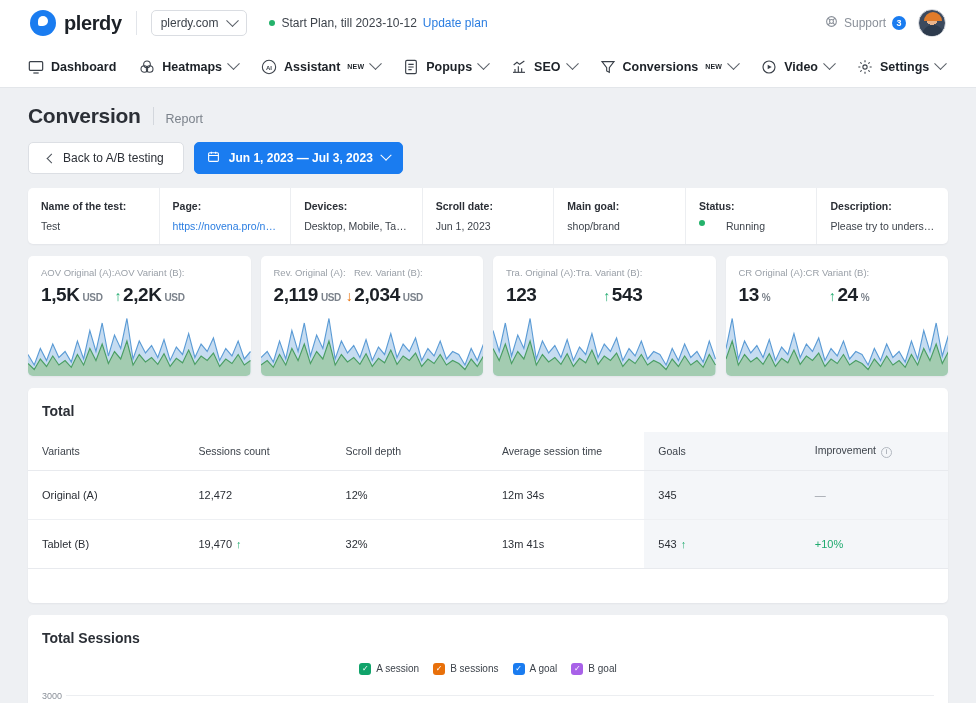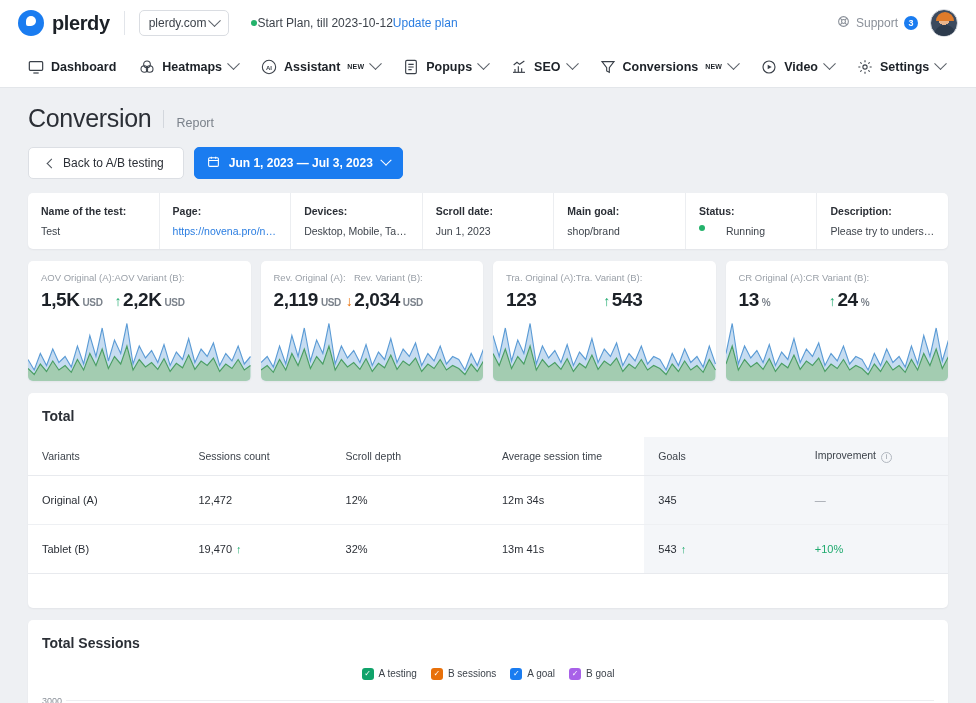--- a/index.html
+++ b/index.html
@@ -9,42 +9,42 @@
     background: #eef0f3;
     font-family: "Liberation Sans", sans-serif;
     color: #2b2f36;
     -webkit-font-smoothing: antialiased;
   }
 
   
   .topbar {
     height: 46px; background: #fff;
     display: flex; align-items: center;
-    padding: 0 18px;
+    padding: 0 30px;
   }
   .logo-wrap { display: flex; align-items: center; gap: 8px; }
   .logo-mark {
     width: 26px; height: 26px; border-radius: 50%;
     background: #1a7cf0; position: relative; flex: none;
   }
   .logo-mark::after {
     content: ""; position: absolute; left: 8px; top: 6px;
     width: 10px; height: 10px; border-radius: 50% 50% 50% 2px;
     background: #fff;
   }
   .logo-text { font-size: 20px; font-weight: bold; letter-spacing: -0.4px; color: #1c2127; }
   .vsep { width: 1px; height: 24px; background: #e2e5ea; margin: 0 14px; }
   .domain-select {
-    display: flex; align-items: center; gap: 4px;
+    display: flex; align-items: center; gap: 10px;
     border: 1px solid #dadde2; border-radius: 5px;
     padding: 5px 9px; font-size: 12px; color: #3d434b;
     cursor: pointer; background: #fff;
   }
   .plan-info {
-    display: flex; align-items: center; 
+    display: flex; align-items: center; gap: 6px;
     margin-left: 22px; font-size: 12px; color: #3d434b;
   }
   .dot-green { width: 6px; height: 6px; border-radius: 50%; background: #24b26b; flex:none; }
   .link-blue { color: #2a7de1; cursor: pointer; }
   .topbar-right { margin-left: auto; display: flex; align-items: center; gap: 12px; }
   .support {
     display: flex; align-items: center; gap: 6px;
     font-size: 12px; color: #8a9099; cursor: pointer;
   }
   .badge-count {
@@ -78,21 +78,21 @@
   }
   .nav-ico { width: 16px; height: 16px; flex: none; color:#3a4049; }
   .nav-ico svg { display:block; }
   .sup-new { font-size: 7px; font-weight: bold; vertical-align: super; letter-spacing: .2px; }
   .chev { width:9px; height:9px; border-right:1.6px solid #5a6068; border-bottom:1.6px solid #5a6068;
           transform: rotate(45deg) translate(-2px,-2px); flex:none; }
 
   
   .page { padding: 16px 28px 0 28px; }
   .page-head { display: flex; align-items: baseline; gap: 12px; }
-  .page-title { font-size: 25px; font-weight: normal; letter-spacing: -0.3px; }
+  .page-title { font-size: 21px; font-weight: bold; letter-spacing: -0.3px; }
   .page-sub-sep { width: 1px; height: 18px; background: #d3d7dd; align-self: center; }
   .page-sub { font-size: 12.5px; color: #7b828b; }
 
   .toolbar { display: flex; gap: 10px; margin-top: 14px; }
   .btn-back {
     display: flex; align-items: center; gap: 8px;
     background: #fff; border: 1px solid #dcdfe4; border-radius: 5px;
     padding: 7px 19px; font-size: 12px; color: #2b2f36; cursor: pointer;
   }
   .chev-left { width:7px; height:7px; border-left:1.6px solid #4a5059; border-bottom:1.6px solid #4a5059;
@@ -477,21 +477,21 @@
         </tbody>
     </table>
     <div class="table-pad"></div>
   </div>
 
   <div class="sessions-panel">
     <div class="panel-title">Total Sessions</div>
     <div class="legend" id="legend-root">
         <div class="legend-item">
           <span class="lg-box" style="background: rgb(16, 163, 106);">✓</span>
-          <span>A testing</span>
+          <span>A session</span>
         </div>
         <div class="legend-item">
           <span class="lg-box" style="background: rgb(232, 112, 10);">✓</span>
           <span>B sessions</span>
         </div>
         <div class="legend-item">
           <span class="lg-box" style="background: rgb(26, 124, 240);">✓</span>
           <span>A goal</span>
         </div>
         <div class="legend-item">

